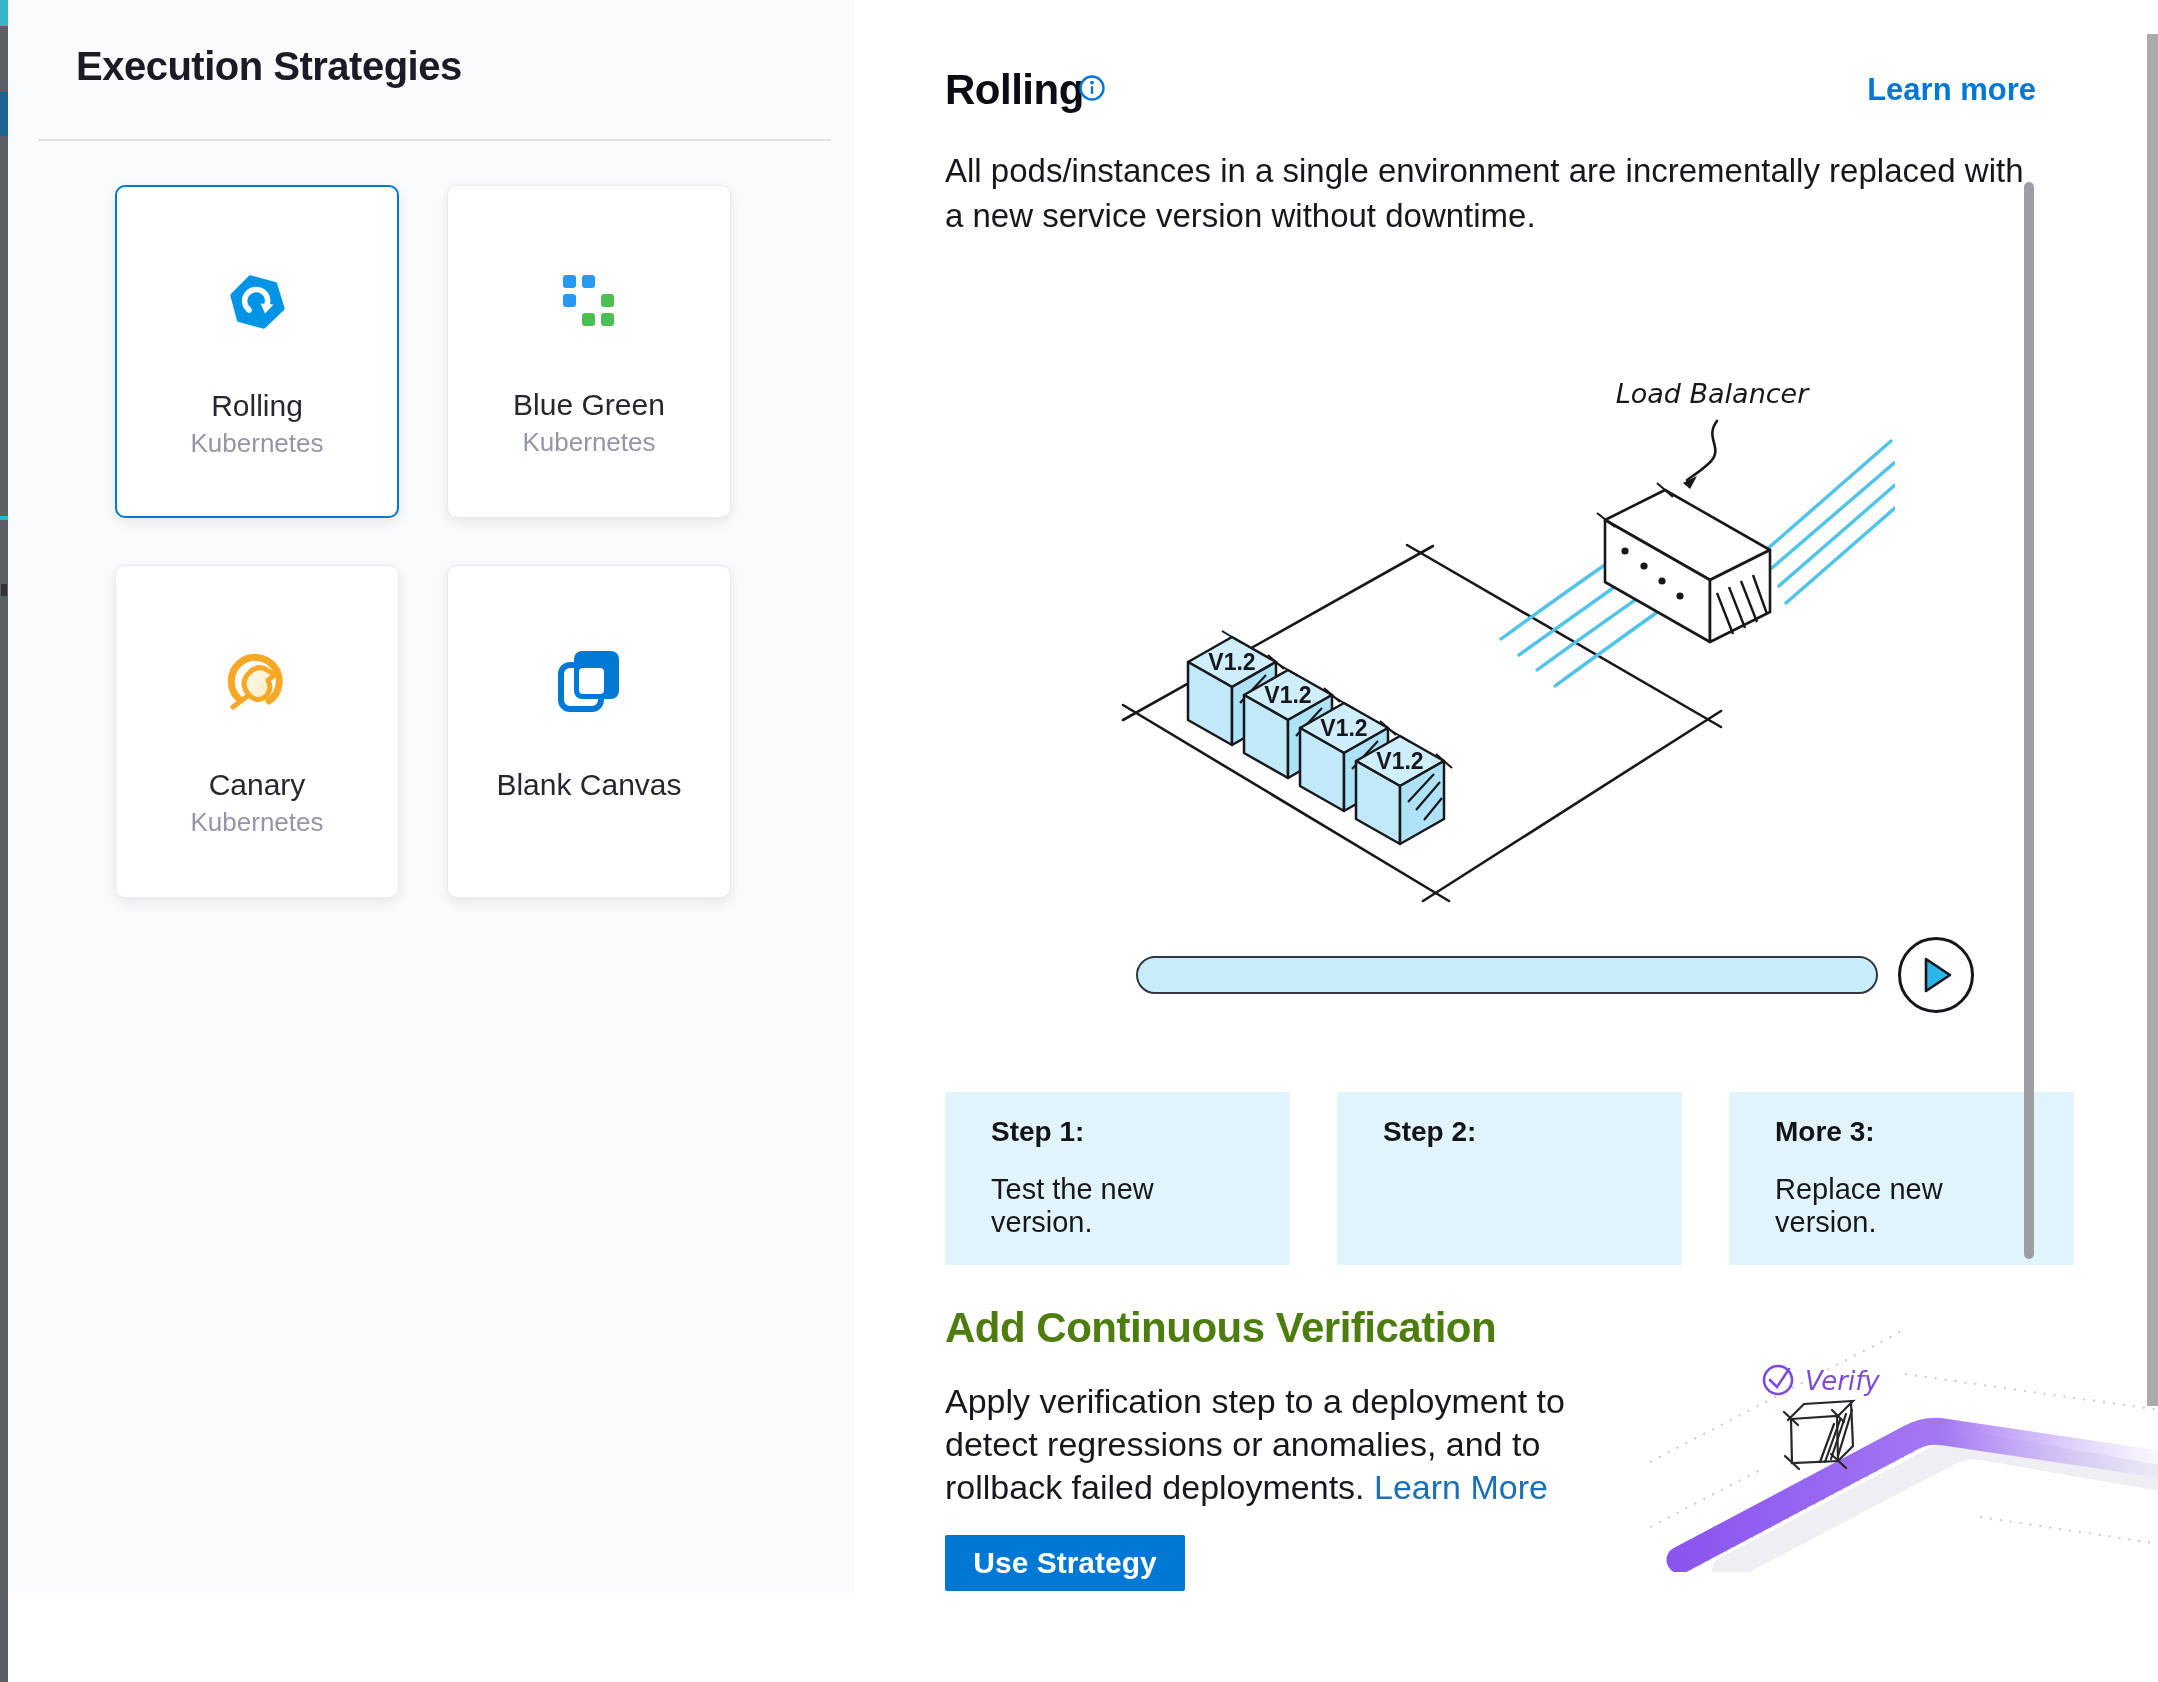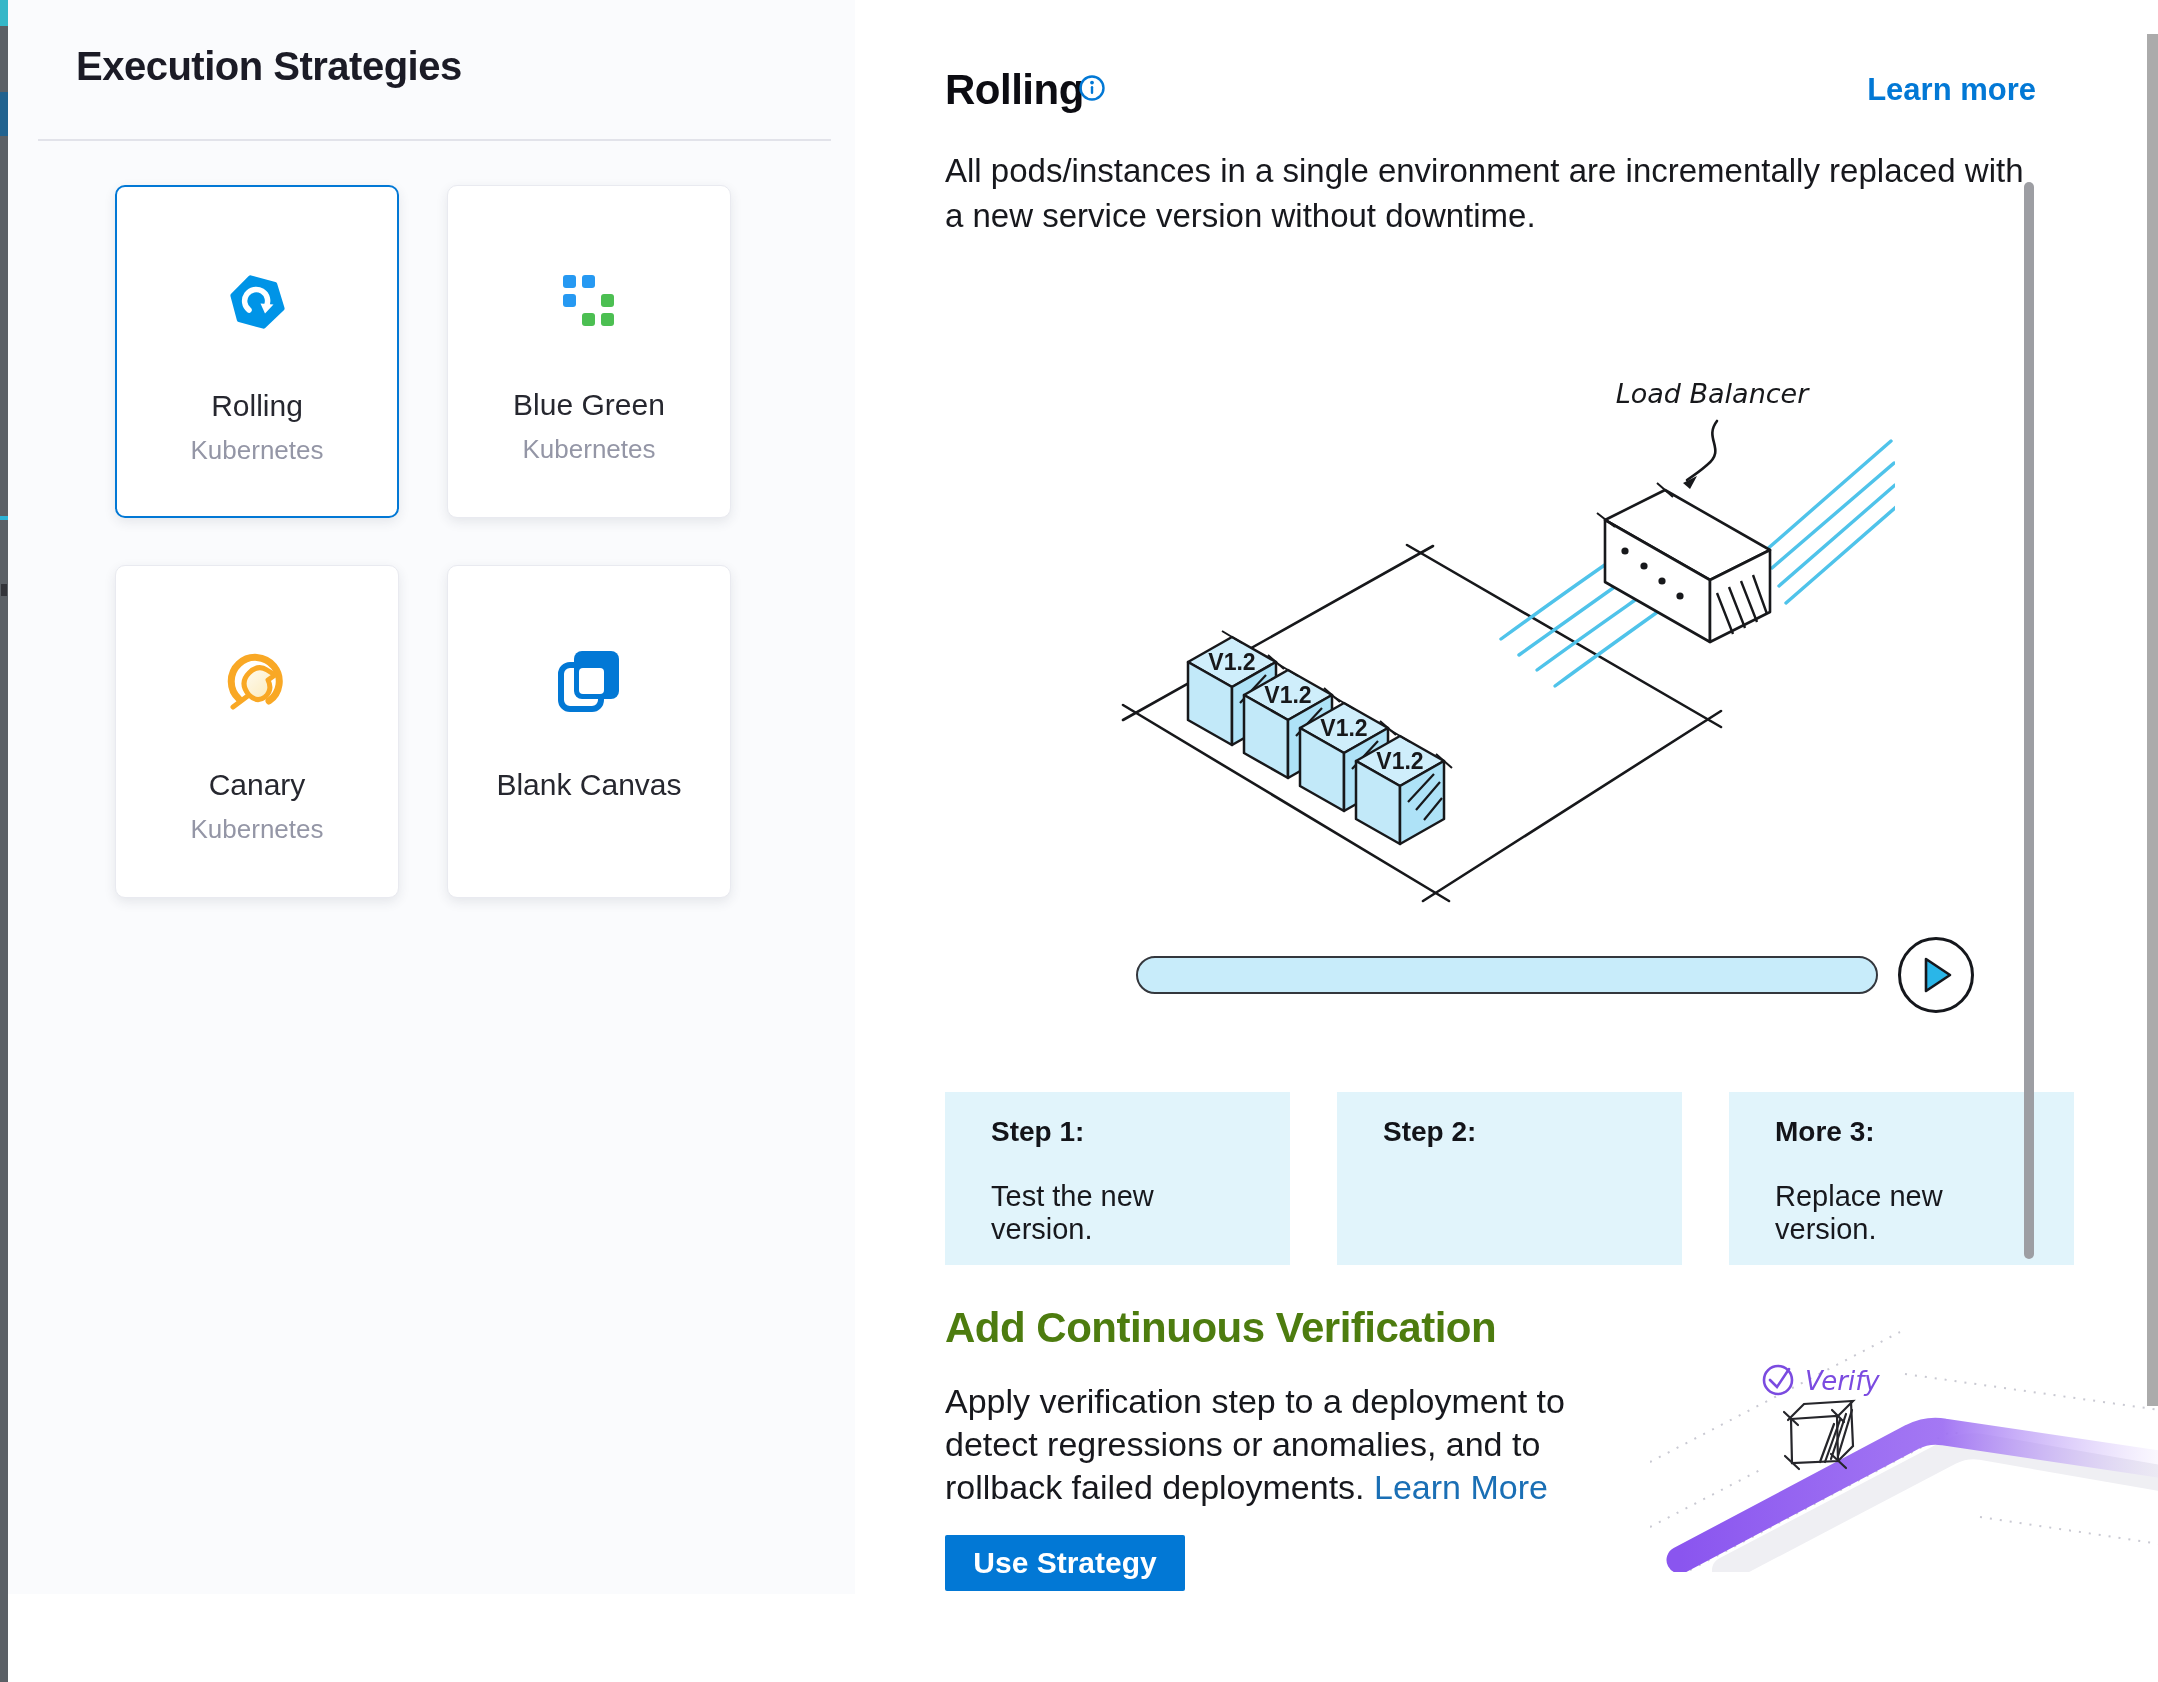--- a/index.html
+++ b/index.html
@@ -34,21 +34,21 @@
     display:flex;flex-direction:column;align-items:center;
     cursor:pointer;
   }
   .strategy-card.selected{border:2px solid #0278d5;}
   .card-rolling{left:115px;top:185px;}
   .card-bluegreen{left:447px;top:185px;}
   .card-canary{left:115px;top:565px;}
   .card-blank{left:447px;top:565px;}
   .card-icon{margin-top:84px;height:62px;display:flex;align-items:center;justify-content:center;}
   .card-label{margin-top:56px;font-size:30px;color:#26272f;}
-  .card-sublabel{margin-top:12px;font-size:26px;color:#9496a6;}
+  .card-sublabel{margin-top:5px;font-size:26px;color:#9496a6;}
 
   
   .right-panel{position:absolute;left:855px;top:0;width:1303px;height:1682px;background:#ffffff;}
 
   .detail-title{position:absolute;left:945px;top:66px;font-size:42px;font-weight:bold;color:#0c0c12;letter-spacing:-0.5px;}
   .info-icon{position:absolute;left:1078px;top:74px;width:28px;height:28px;cursor:pointer;}
   .learn-more{position:absolute;right:122px;top:72px;font-size:31px;font-weight:bold;color:#0278d5;cursor:pointer;}
   .detail-desc{position:absolute;left:945px;top:148px;width:1085px;font-size:33px;line-height:45px;color:#17181d;}
 
   .diagram{position:absolute;left:1105px;top:345px;width:790px;height:560px;}
@@ -62,21 +62,21 @@
     background:#ffffff;border:3px solid #15171c;border-radius:50%;
     display:flex;align-items:center;justify-content:center;cursor:pointer;
   }
 
   .step-box{
     position:absolute;top:1092px;width:345px;height:173px;box-sizing:border-box;
     background:#e1f4fb;padding:24px 46px;
   }
   .step-1{left:945px;} .step-2{left:1337px;} .step-3{left:1729px;}
   .step-label{font-size:28px;font-weight:bold;color:#131419;}
-  .step-text{margin-top:32px;font-size:29px;color:#17181d;}
+  .step-text{margin-top:25px;font-size:29px;color:#17181d;}
 
   .cv-heading{position:absolute;left:945px;top:1304px;font-size:42px;font-weight:bold;color:#4d7c0f;letter-spacing:-0.5px;}
   .cv-paragraph{position:absolute;left:945px;top:1380px;width:665px;font-size:34px;line-height:43px;color:#17181d;}
   .cv-link{color:#1a6fb5;cursor:pointer;}
   .use-strategy-btn{
     position:absolute;left:945px;top:1535px;width:240px;height:56px;
     background:#0278d5;border:none;border-radius:2px;
     color:#ffffff;font-size:30px;font-weight:bold;font-family:"Liberation Sans",sans-serif;
     display:flex;align-items:center;justify-content:center;cursor:pointer;
   }

